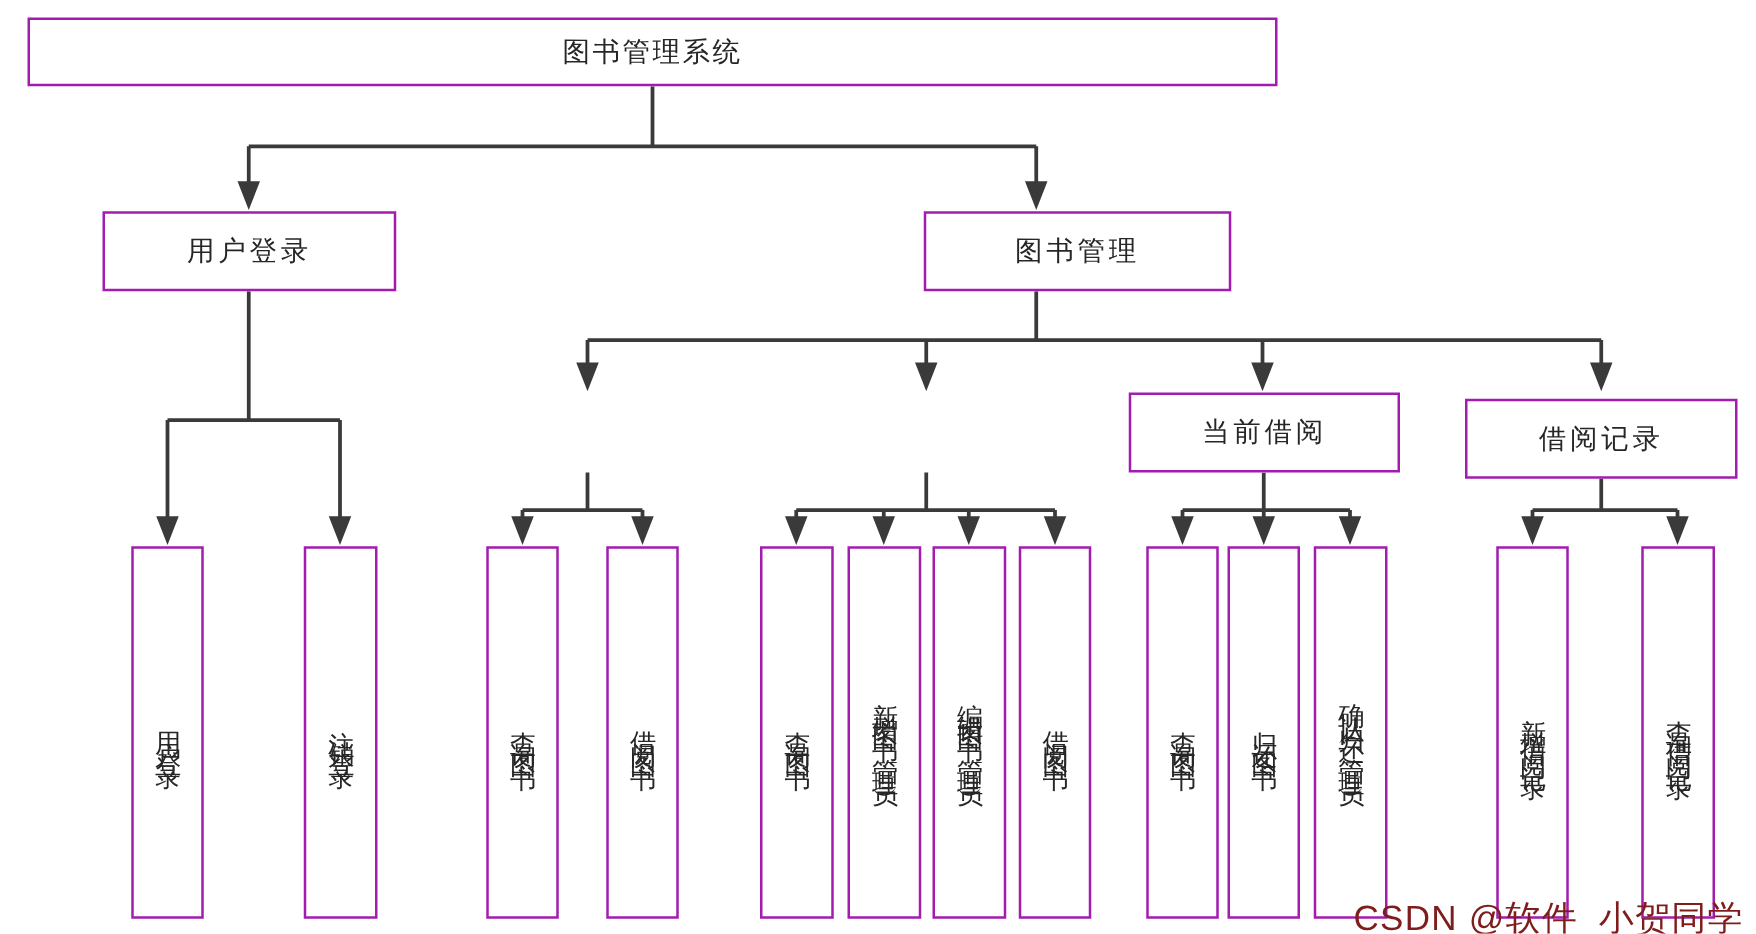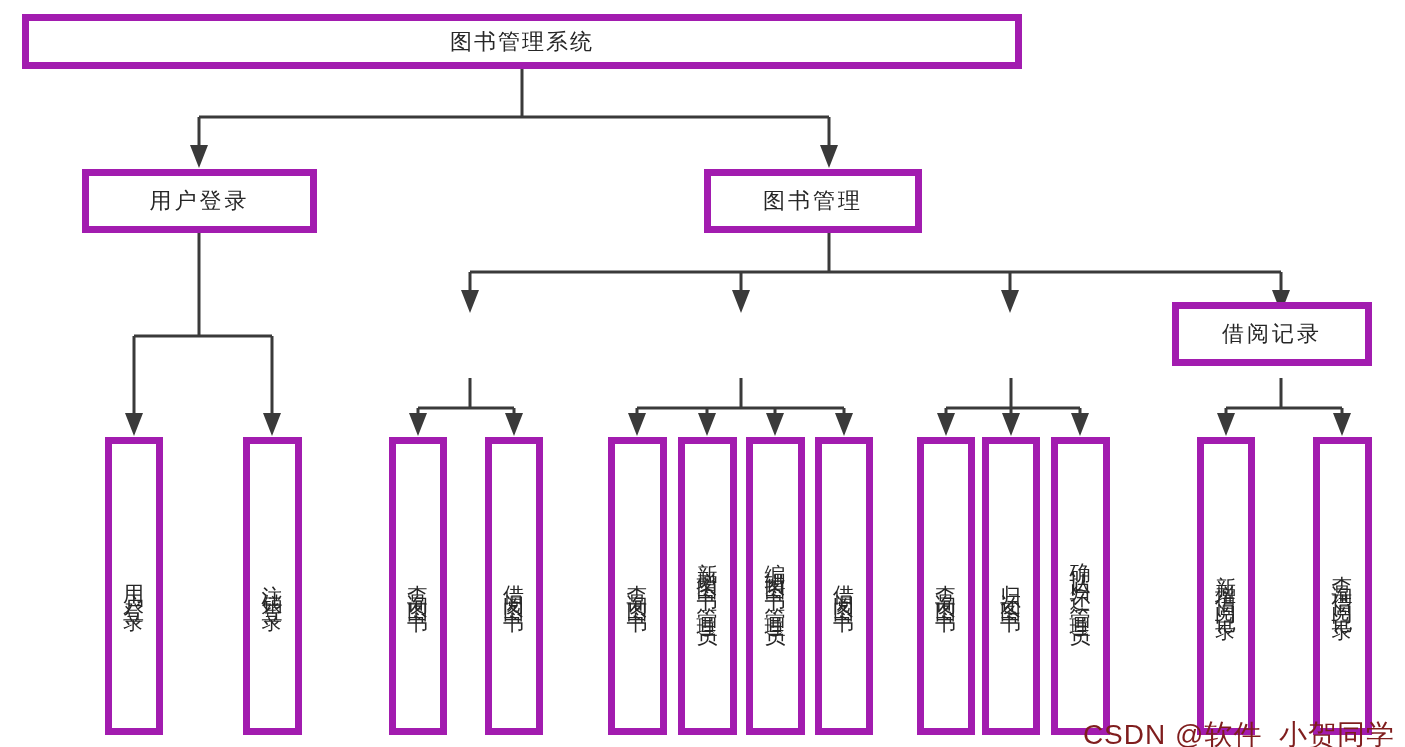--- a/index.html
+++ b/index.html
@@ -8,21 +8,21 @@
     width:1405px;height:747px;
     background:#ffffff;
     overflow:hidden;
     font-family:"Liberation Sans","DejaVu Sans",sans-serif;
   }
   #wires{position:absolute;left:0;top:0;z-index:1;}
   .node{
     position:absolute;
     box-sizing:border-box;
     background:#ffffff;
-    border:7px solid #a21caf;
+    border:2px solid #a21caf;
     display:flex;
     align-items:center;
     justify-content:center;
     color:#262626;
     z-index:2;
   }
   .h-node{font-size:22px;letter-spacing:3px;white-space:nowrap;}
   .root-node{font-size:22px;letter-spacing:2px;}
   .v-node{
     font-size:21px;
@@ -70,25 +70,28 @@
       M1333 413 L1351 413 L1342 436 Z"></path>
   </svg>
 
   <div class="node h-node root-node" style="left:22px;top:14px;width:1000px;height:55px">
     <span>图书管理系统</span>
   </div>
 
   <div class="node h-node" style="left:82px;top:169px;width:235px;height:64px">
     <span>用户登录</span>
   </div>
-  <div class="node h-node" style="left:704px;top:169px;width:218px;height:64px">
+  <div class="node h-node" style="left:739px;top:169px;width:246px;height:64px">
     <span>图书管理</span>
   </div>
 
-  <div class="node h-node" style="left:1172px;top:302px;width:200px;height:64px">
+  <div class="node h-node" style="left:903px;top:314px;width:217px;height:64px">
+    <span>当前借阅</span>
+  </div>
+  <div class="node h-node" style="left:1172px;top:319px;width:218px;height:64px">
     <span>借阅记录</span>
   </div>
 
   <div class="node v-node" style="left:105px;top:437px;width:58px;height:298px">
     <span>用户登录</span>
   </div>
   <div class="node v-node" style="left:243px;top:437px;width:59px;height:298px">
     <span>注销登录</span>
   </div>
 

